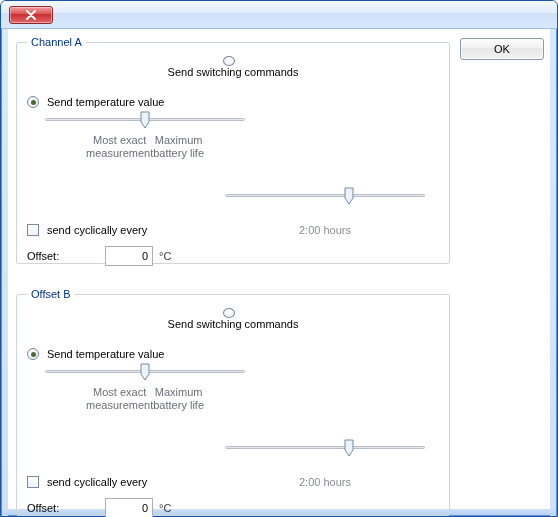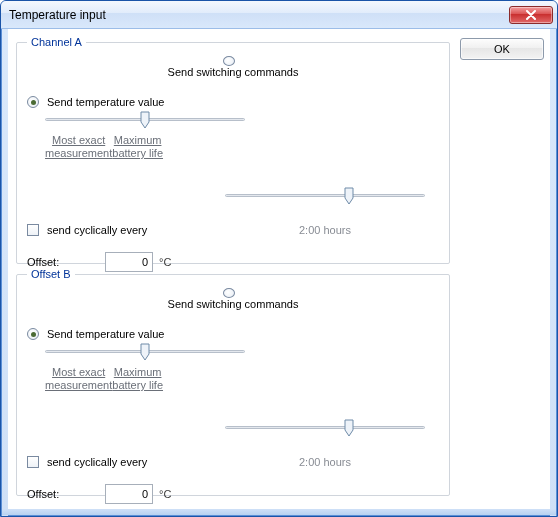--- a/index.html
+++ b/index.html
@@ -70,21 +70,21 @@
     left: 7px; right: 7px; top: 29px; bottom: 7px;
     background: #fff;
     display: flex;
     padding: 6px 6px 6px 8px;
     gap: 10px;
   }
   .main-col {
     flex: 1;
     display: flex;
     flex-direction: column;
-    gap: 4px;
+    gap: 24px;
   }
   .button-col {
     width: 84px;
     display: flex;
     flex-direction: column;
     gap: 15px;
     padding-top: 2px;
   }
   .btn {
     height: 22px;
@@ -155,43 +155,42 @@
   }
   .slider-thumb {
     position: absolute;
     top: 3px;
     width: 10px; height: 18px;
     transform: translateX(-50%);
   }
   .slider-thumb svg { display:block; }
   .slider-labels {
     display: flex;
-    justify-content: flex-start;
+    justify-content: center;
     margin-left: 18px;
     width: 200px;
     color: #6a6f78;
     margin-top: 2px;
     line-height: 1.2;
-    text-decoration: underline;
   }
   .slider-labels span { text-align: center; white-space: pre-line; }
   .slider-caption {
     margin-left: 18px;
     width: 200px;
     text-align: center;
     color: #888c94;
     margin-top: 16px;
   }
   .cyclic-row {
     margin-top: 24px;
     display: flex;
     align-items: flex-end;
   }
   .offset-row {
-    margin-top: 16px;
+    margin-top: 10px;
     display: flex;
     align-items: center;
     gap: 18px;
   }
   .num-input {
     width: 48px;
     height: 20px;
     border: 1px solid #a7afba;
     background: #fff;
     display: flex;
@@ -217,21 +216,20 @@
     align-items: flex-start;
     margin-top: 18px;
     flex-direction: column;
   }
 </style>
 </head>
 <body>
 
 <div class="window">
   <div class="titlebar">
-    <span class="titlebar-title">Temperature input</span>
     <div class="close-btn">
       <svg width="12" height="10" viewBox="0 0 12 10">
         <path d="M2 1 L10 9 M10 1 L2 9" stroke="#fff" stroke-width="2" stroke-linecap="round"></path>
       </svg>
     </div>
   </div>
   <div class="side-gradient side-left"></div>
   <div class="side-gradient side-right"></div>
   <div class="bottom-gradient"></div>
 

